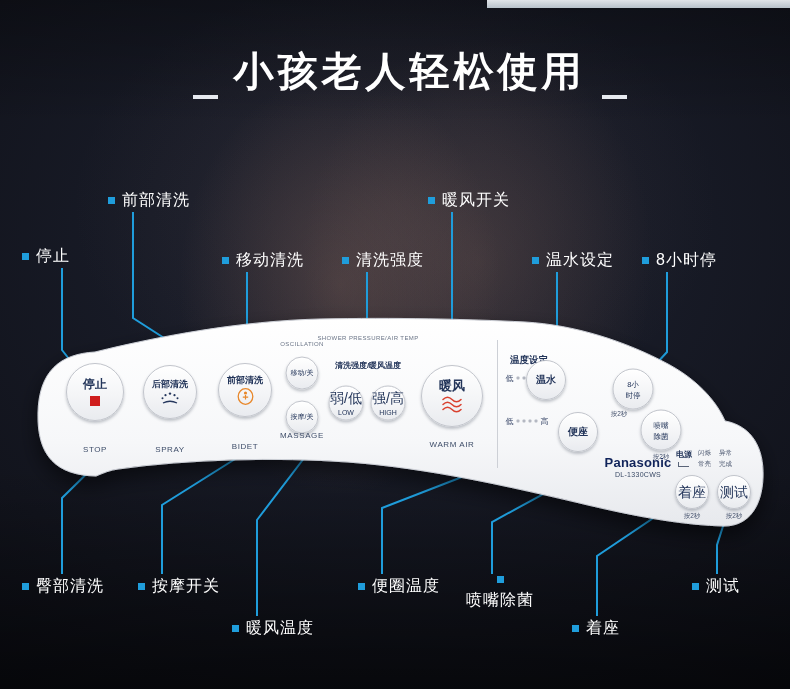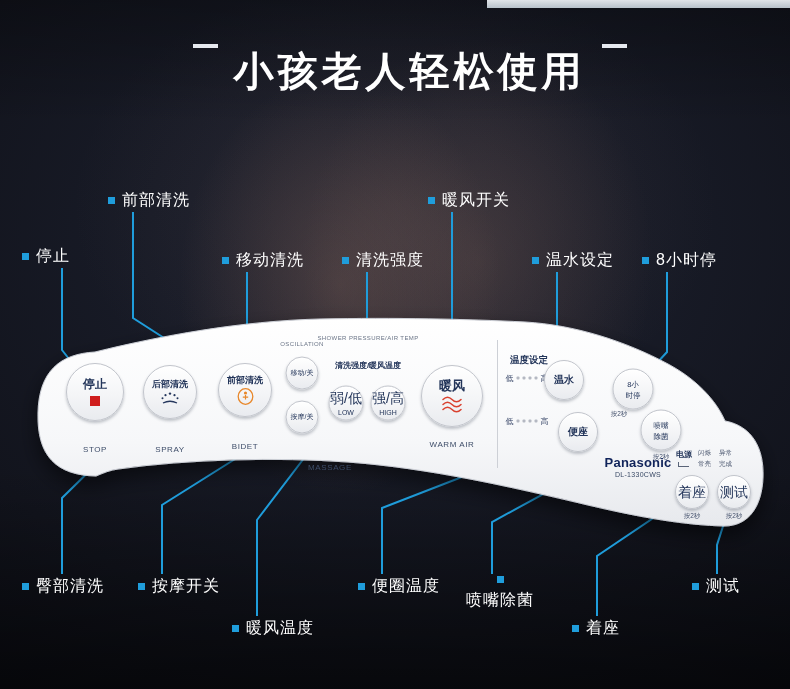--- a/index.html
+++ b/index.html
@@ -17,21 +17,21 @@
       radial-gradient(230px 300px at 340px 285px, rgba(152,112,96,.30), rgba(152,112,96,0) 70%),
       radial-gradient(250px 320px at 478px 262px, rgba(140,104,90,.26), rgba(140,104,90,0) 70%),
       radial-gradient(430px 310px at 395px 205px, rgba(115,92,85,.18), rgba(115,92,85,0) 75%),
       radial-gradient(900px 720px at 50% 35%, #1e2231 0%, #12141d 55%, #07080d 100%);
   }
   .top-strip{
     position:absolute;left:487px;top:0;width:303px;height:8px;
     background:linear-gradient(180deg,#f2f6fa,#c6d1da);opacity:.92;
   }
   
-  .header{position:absolute;left:0;right:0;top:44px;display:flex;justify-content:center;align-items:flex-start;gap:16px;margin-left:29px;}
+  .header{position:absolute;left:0;right:0;top:44px;display:flex;justify-content:center;align-items:flex-end;gap:16px;margin-left:29px;}
   .hdash{width:25px;height:4px;background:#e6e9ef;}
   .title{color:#ffffff;font-size:40px;font-weight:bold;letter-spacing:4px;white-space:nowrap;}
   .subtitle{position:absolute;left:0;right:0;top:103px;text-align:center;color:#2aa7e8;font-size:20px;letter-spacing:3px;}
   
   .callout{position:absolute;display:flex;align-items:center;gap:7px;color:#fff;font-size:16px;letter-spacing:1px;white-space:nowrap;}
   .callout .sq{width:7px;height:7px;background:#1f9ddb;flex:0 0 auto;}
   
   .art{position:absolute;left:0;top:0;}
   .cline{fill:none;stroke:#1f9ddb;stroke-width:2;}
   .panel-shape{fill:url(#pg);stroke:#cdd0d7;stroke-width:1;filter:url(#pshadow);}
@@ -159,21 +159,21 @@
     </div>
     <div class="cap" style="left:245px;top:446px;">BIDET</div>
 
     <div class="cap cap6" style="left:302px;top:344px;">OSCILLATION</div>
     <div class="btn" style="left:302px;top:373px;width:33px;height:33px;">
       <span class="b7">移动/关</span>
     </div>
     <div class="btn" style="left:302px;top:417px;width:33px;height:33px;">
       <span class="b7">按摩/关</span>
     </div>
-    <div class="cap" style="left:302px;top:467px;margin-left:28px;">MASSAGE</div>
+    <div class="cap" style="left:302px;top:435px;">MASSAGE</div>
 
     <div class="cap cap6" style="left:368px;top:338px;">SHOWER PRESSURE/AIR TEMP</div>
     <div class="cap capcn" style="left:368px;top:350px;">清洗强度/暖风温度</div>
     <div class="btn" style="left:346px;top:403px;width:35px;height:35px;">
       <span class="b8">弱/低</span>
       <span class="b7">LOW</span>
     </div>
     <div class="btn" style="left:388px;top:403px;width:35px;height:35px;">
       <span class="b8">强/高</span>
       <span class="b7">HIGH</span>
@@ -204,21 +204,21 @@
     </div>
     <div class="led-row" style="left:527px;top:421px;">
       <span>低</span>
       <span class="dot"></span>
       <span class="dot"></span>
       <span class="dot"></span>
       <span class="dot"></span>
       <span>高</span>
     </div>
 
-    <div class="btn" style="left:564px;top:380px;width:40px;height:40px;">
+    <div class="btn" style="left:546px;top:380px;width:40px;height:40px;">
       <span class="b10">温水</span>
     </div>
     <div class="btn" style="left:578px;top:432px;width:40px;height:40px;">
       <span class="b10">便座</span>
     </div>
 
     <div class="btn" style="left:633px;top:389px;width:41px;height:41px;">
       <span class="b75">8小</span>
       <span class="b75">时停</span>
     </div>

